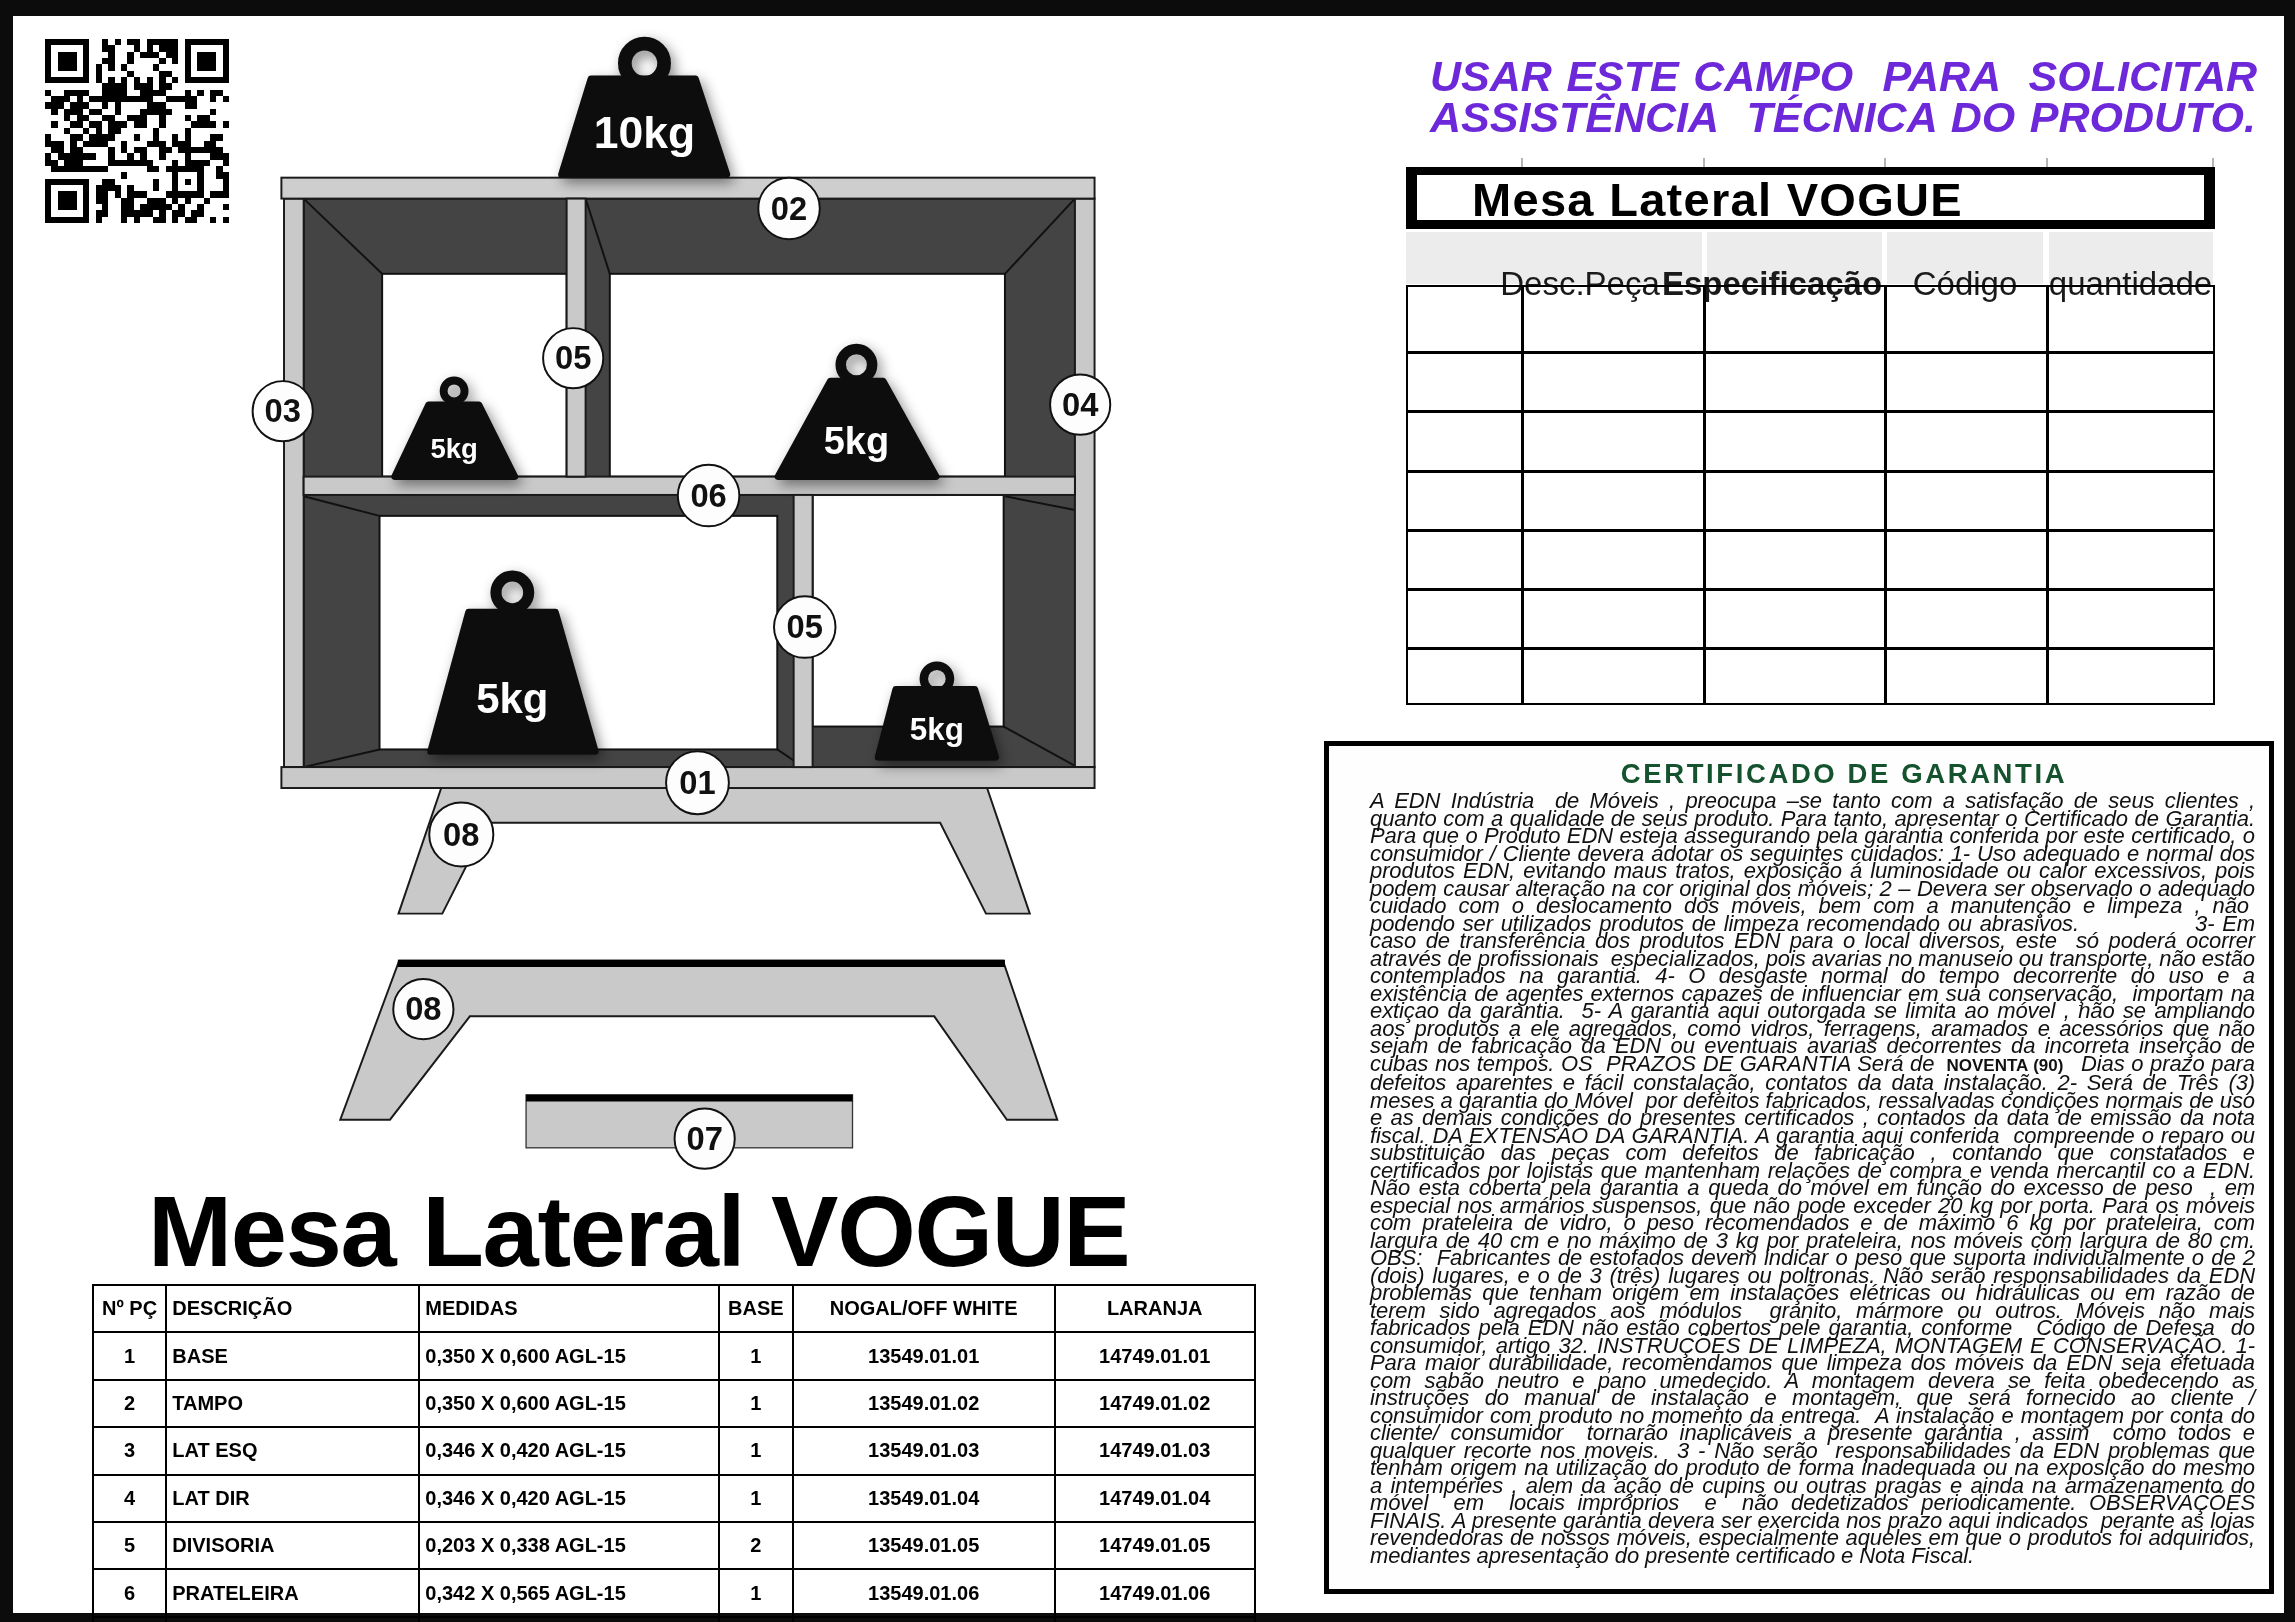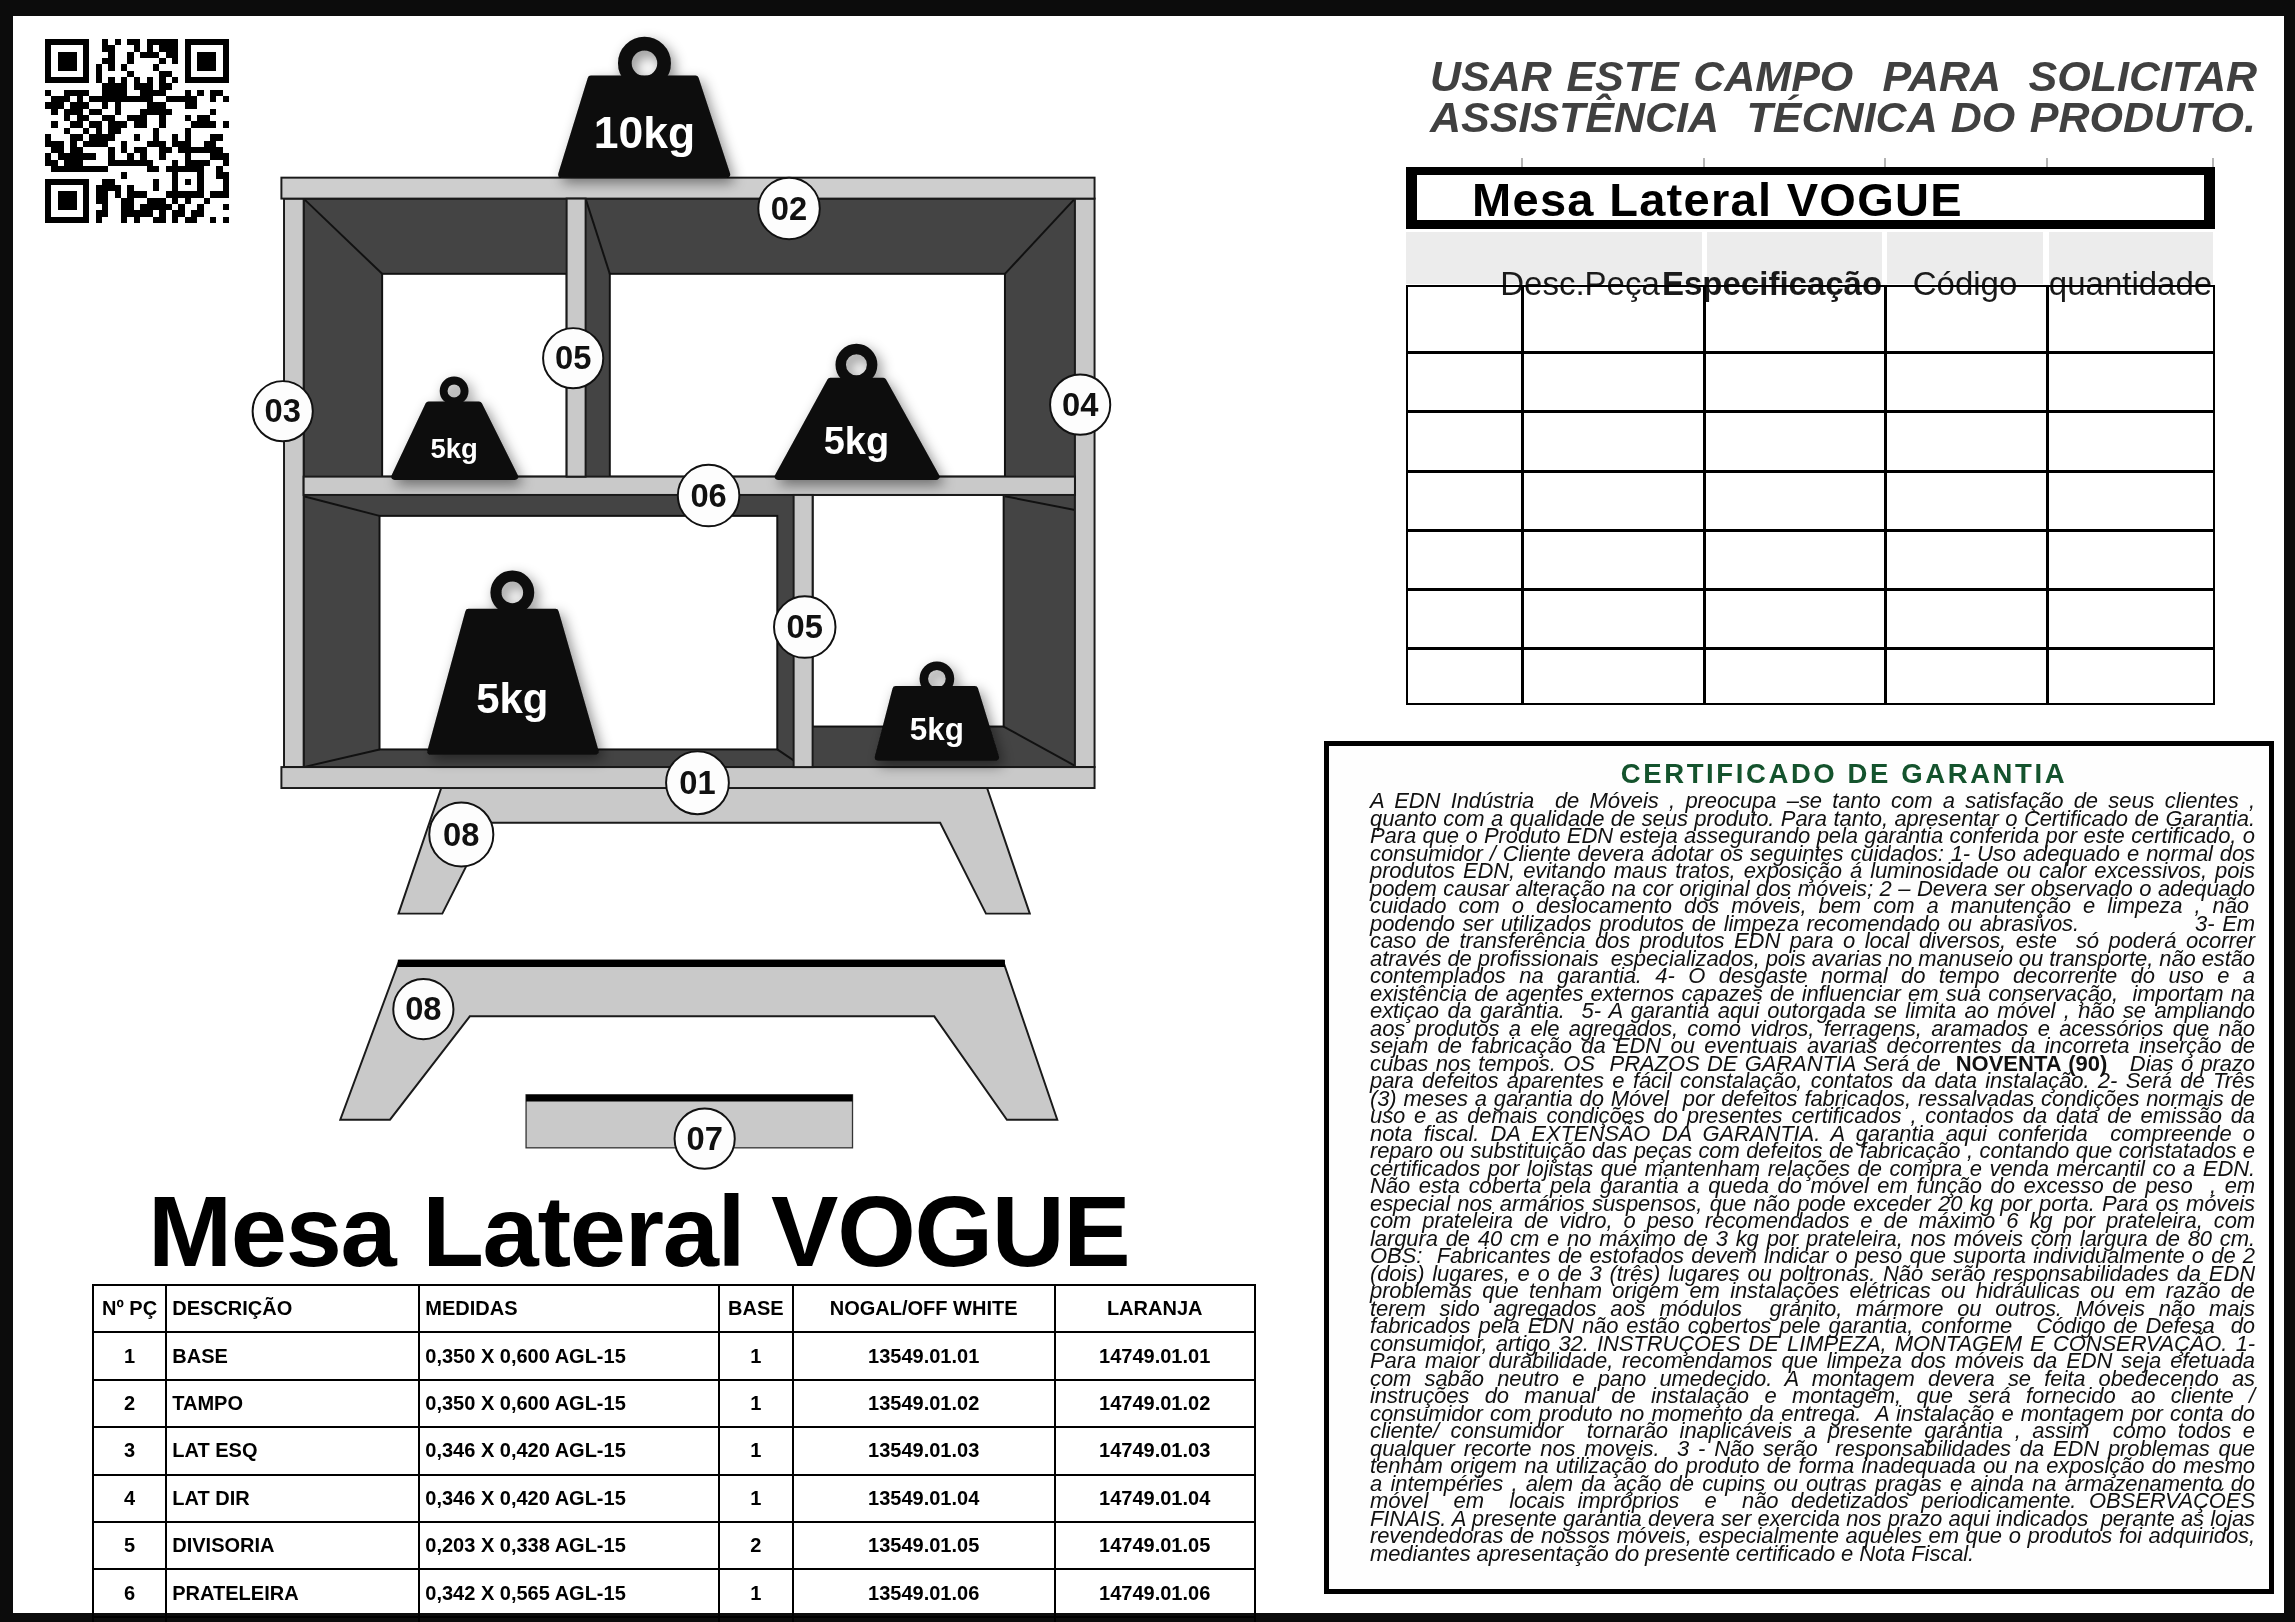--- a/index.html
+++ b/index.html
@@ -1,35 +1,35 @@
 <!DOCTYPE html>
 <html style="font-size:10.5px"><head>
 <meta charset="utf-8">
 <style>
 html,body{margin:0;padding:0;}
 body{width:2295px;height:1623px;position:relative;background:#fff;font-family:"Liberation Sans",sans-serif;overflow:hidden;}
 .abs{position:absolute;}
 #frame{position:absolute;left:0;top:0;width:2295px;height:1623px;border-left:13px solid #0c0c0c;border-top:16.4px solid #0c0c0c;border-right:11.8px solid #0c0c0c;border-bottom:10.5px solid #0c0c0c;box-sizing:border-box;}
 #title{left:148px;top:1174px;font-size:101px;font-weight:bold;letter-spacing:-1.3px;white-space:nowrap;color:#000;}
-#usar{left:1430px;top:56px;width:826px;font-size:43px;line-height:41px;font-weight:bold;font-style:italic;color:#404040;word-spacing:2.6px;white-space:nowrap;}
+#usar{left:1430px;top:56px;width:826px;font-size:43px;line-height:41px;font-weight:bold;font-style:italic;color:#6d28d9;word-spacing:2.6px;white-space:nowrap;}
 
 #rband{left:1406px;top:167px;width:809px;height:62px;background:#000;}
 #rbandin{left:1417px;top:175px;width:787px;height:45px;background:#fff;}
 #rbandtitle{left:1472px;top:177px;height:45px;line-height:45px;font-size:47px;letter-spacing:1.3px;font-weight:bold;white-space:nowrap;color:#000;}
 .rheadbg{top:232px;height:52px;background:#ececec;}
 .rhead{top:230px;height:55px;font-size:33px;color:#1a1a1a;text-align:center;line-height:75px;white-space:nowrap;margin-top:16px;}
 
 #ptable{left:92px;top:1284px;border-collapse:collapse;table-layout:fixed;font-weight:bold;font-size:20px;color:#000;}
 #ptable td{border:2px solid #000;padding:0 0 0 5.2px;height:29.4px;overflow:hidden;white-space:nowrap;}
 #ptable td.c{text-align:center;padding:8px;}
 
 #cert{left:1324px;top:741px;width:950px;height:853px;border:5.9px solid #000;box-sizing:border-box;background:#fefefe;}
 #certtitle{left:1324px;top:758px;width:1040px;text-align:center;font-weight:bold;font-size:27.5px;letter-spacing:2.6px;color:#14532d;}
 #certbody{left:1370px;top:792px;width:885px;font-size:22px;line-height:17.5px;font-style:italic;text-align:justify;color:#111;letter-spacing:-0.1px;}
-#certbody b.nv{font-style:normal;font-size:22px;letter-spacing:0;}
+#certbody b.nv{font-style:normal;font-size:17px;letter-spacing:0;}
 </style>
 </head>
 <body>
 
 <div id="frame"></div>
 
 <svg class="abs" style="left:45px;top:39px" width="184" height="184" viewBox="0 0 29 29" shape-rendering="crispEdges">
     <path fill="#000" d="M0 0h7v1h-7zM9 0h1v1h-1zM11 0h1v1h-1zM13 0h2v1h-2zM16 0h5v1h-5zM22 0h7v1h-7zM0 1h1v1h-1zM6 1h1v1h-1zM9 1h2v1h-2zM14 1h1v1h-1zM16 1h1v1h-1zM18 1h3v1h-3zM22 1h1v1h-1zM28 1h1v1h-1zM0 2h1v1h-1zM2 2h3v1h-3zM6 2h1v1h-1zM10 2h1v1h-1zM13 2h1v1h-1zM15 2h3v1h-3zM19 2h2v1h-2zM22 2h1v1h-1zM24 2h3v1h-3zM28 2h1v1h-1zM0 3h1v1h-1zM2 3h3v1h-3zM6 3h1v1h-1zM9 3h2v1h-2zM13 3h1v1h-1zM18 3h1v1h-1zM20 3h1v1h-1zM22 3h1v1h-1zM24 3h3v1h-3zM28 3h1v1h-1zM0 4h1v1h-1zM2 4h3v1h-3zM6 4h1v1h-1zM8 4h1v1h-1zM10 4h1v1h-1zM12 4h1v1h-1zM17 4h1v1h-1zM22 4h1v1h-1zM24 4h3v1h-3zM28 4h1v1h-1zM0 5h1v1h-1zM6 5h1v1h-1zM8 5h1v1h-1zM13 5h1v1h-1zM18 5h2v1h-2zM22 5h1v1h-1zM28 5h1v1h-1zM0 6h7v1h-7zM8 6h1v1h-1zM10 6h1v1h-1zM12 6h1v1h-1zM14 6h1v1h-1zM16 6h1v1h-1zM18 6h1v1h-1zM20 6h1v1h-1zM22 6h7v1h-7zM9 7h4v1h-4zM14 7h3v1h-3zM18 7h2v1h-2zM0 8h1v1h-1zM3 8h4v1h-4zM9 8h4v1h-4zM15 8h4v1h-4zM22 8h1v1h-1zM24 8h1v1h-1zM26 8h2v1h-2zM1 9h3v1h-3zM5 9h1v1h-1zM7 9h10v1h-10zM19 9h5v1h-5zM26 9h1v1h-1zM28 9h1v1h-1zM0 10h3v1h-3zM4 10h3v1h-3zM9 10h1v1h-1zM11 10h1v1h-1zM16 10h3v1h-3zM22 10h2v1h-2zM1 11h1v1h-1zM3 11h3v1h-3zM7 11h2v1h-2zM11 11h1v1h-1zM15 11h5v1h-5zM26 11h1v1h-1zM3 12h1v1h-1zM5 12h2v1h-2zM9 12h2v1h-2zM13 12h3v1h-3zM18 12h1v1h-1zM22 12h1v1h-1zM24 12h2v1h-2zM1 13h1v1h-1zM4 13h2v1h-2zM7 13h2v1h-2zM10 13h3v1h-3zM14 13h2v1h-2zM18 13h1v1h-1zM23 13h4v1h-4zM28 13h1v1h-1zM3 14h1v1h-1zM6 14h1v1h-1zM8 14h1v1h-1zM10 14h2v1h-2zM17 14h1v1h-1zM22 14h1v1h-1zM0 15h1v1h-1zM4 15h2v1h-2zM7 15h4v1h-4zM14 15h1v1h-1zM17 15h1v1h-1zM20 15h1v1h-1zM22 15h1v1h-1zM26 15h2v1h-2zM0 16h3v1h-3zM4 16h1v1h-1zM6 16h4v1h-4zM12 16h1v1h-1zM16 16h3v1h-3zM20 16h3v1h-3zM25 16h2v1h-2zM1 17h2v1h-2zM4 17h2v1h-2zM10 17h1v1h-1zM12 17h1v1h-1zM14 17h2v1h-2zM18 17h2v1h-2zM21 17h7v1h-7zM0 18h1v1h-1zM2 18h6v1h-6zM10 18h1v1h-1zM13 18h1v1h-1zM15 18h1v1h-1zM18 18h1v1h-1zM22 18h1v1h-1zM26 18h3v1h-3zM0 19h2v1h-2zM3 19h3v1h-3zM10 19h7v1h-7zM20 19h1v1h-1zM22 19h4v1h-4zM28 19h1v1h-1zM1 20h9v1h-9zM16 20h2v1h-2zM19 20h6v1h-6zM27 20h1v1h-1zM12 21h1v1h-1zM20 21h1v1h-1zM24 21h1v1h-1zM27 21h2v1h-2zM0 22h7v1h-7zM9 22h2v1h-2zM17 22h1v1h-1zM20 22h1v1h-1zM22 22h1v1h-1zM24 22h1v1h-1zM28 22h1v1h-1zM0 23h1v1h-1zM6 23h1v1h-1zM8 23h4v1h-4zM13 23h1v1h-1zM17 23h1v1h-1zM20 23h1v1h-1zM24 23h1v1h-1zM28 23h1v1h-1zM0 24h1v1h-1zM2 24h3v1h-3zM6 24h1v1h-1zM8 24h2v1h-2zM11 24h1v1h-1zM13 24h3v1h-3zM19 24h6v1h-6zM26 24h3v1h-3zM0 25h1v1h-1zM2 25h3v1h-3zM6 25h1v1h-1zM8 25h2v1h-2zM12 25h2v1h-2zM16 25h3v1h-3zM20 25h1v1h-1zM22 25h1v1h-1zM25 25h1v1h-1zM0 26h1v1h-1zM2 26h3v1h-3zM6 26h1v1h-1zM9 26h1v1h-1zM12 26h2v1h-2zM15 26h5v1h-5zM21 26h1v1h-1zM24 26h1v1h-1zM28 26h1v1h-1zM0 27h1v1h-1zM6 27h1v1h-1zM8 27h2v1h-2zM12 27h5v1h-5zM18 27h1v1h-1zM20 27h2v1h-2zM23 27h2v1h-2zM0 28h7v1h-7zM8 28h1v1h-1zM12 28h1v1h-1zM14 28h1v1h-1zM17 28h2v1h-2zM20 28h1v1h-1zM22 28h2v1h-2zM26 28h1v1h-1zM28 28h1v1h-1z"></path>
   </svg>
 

